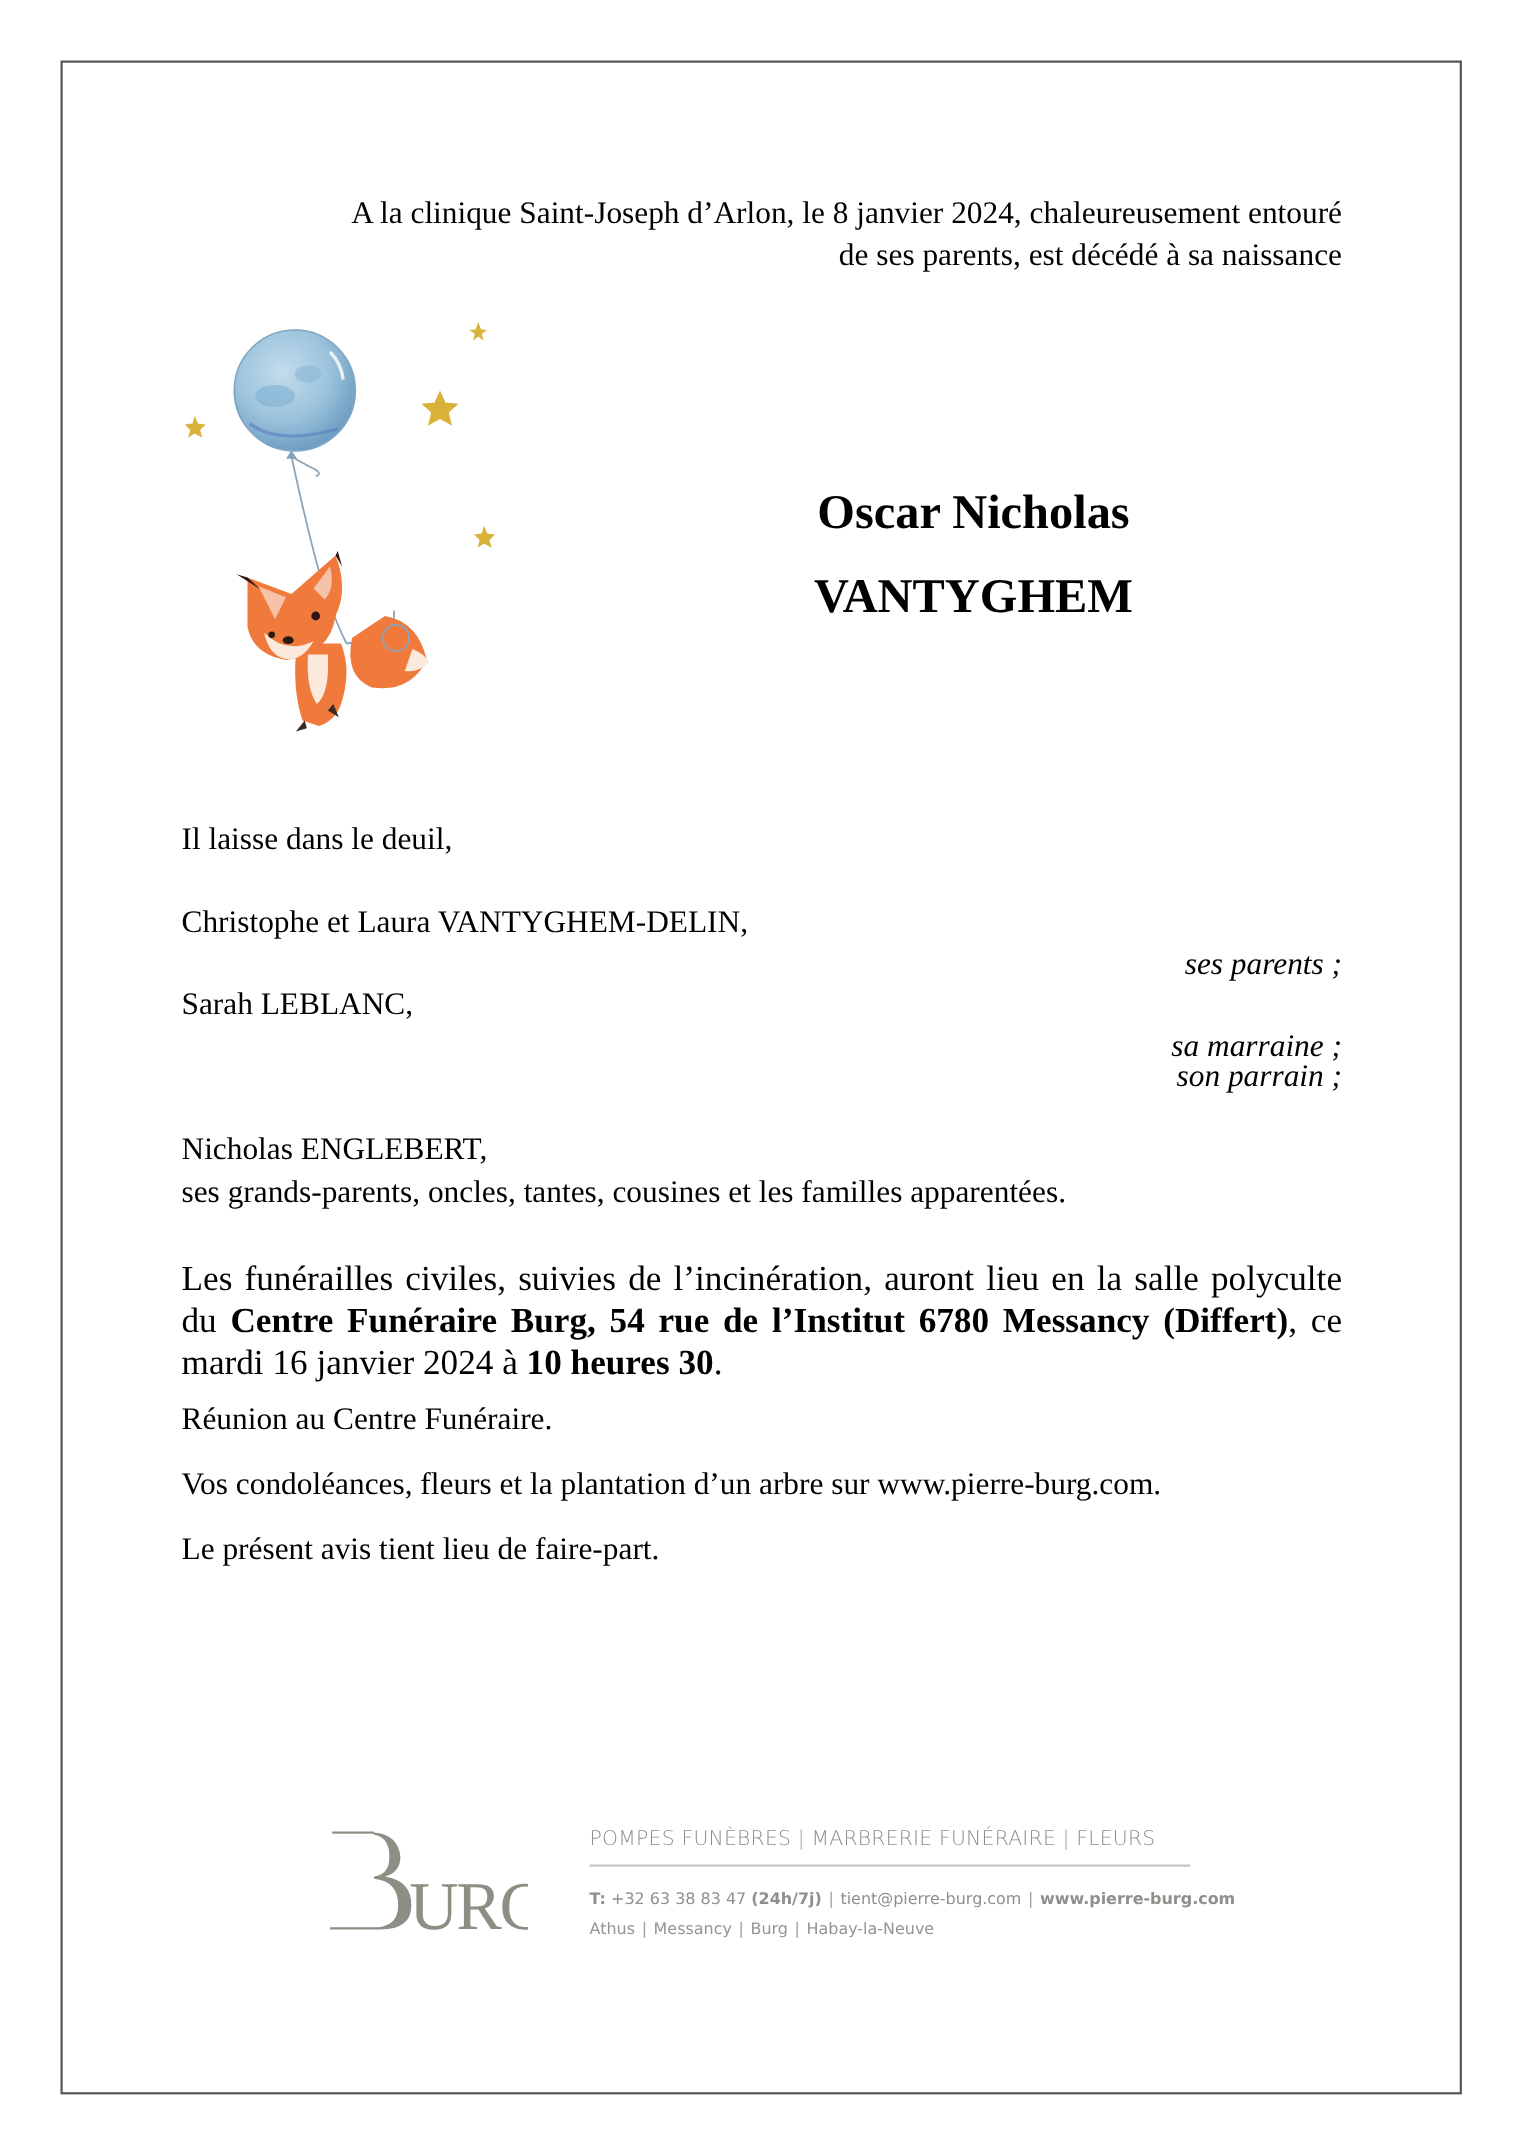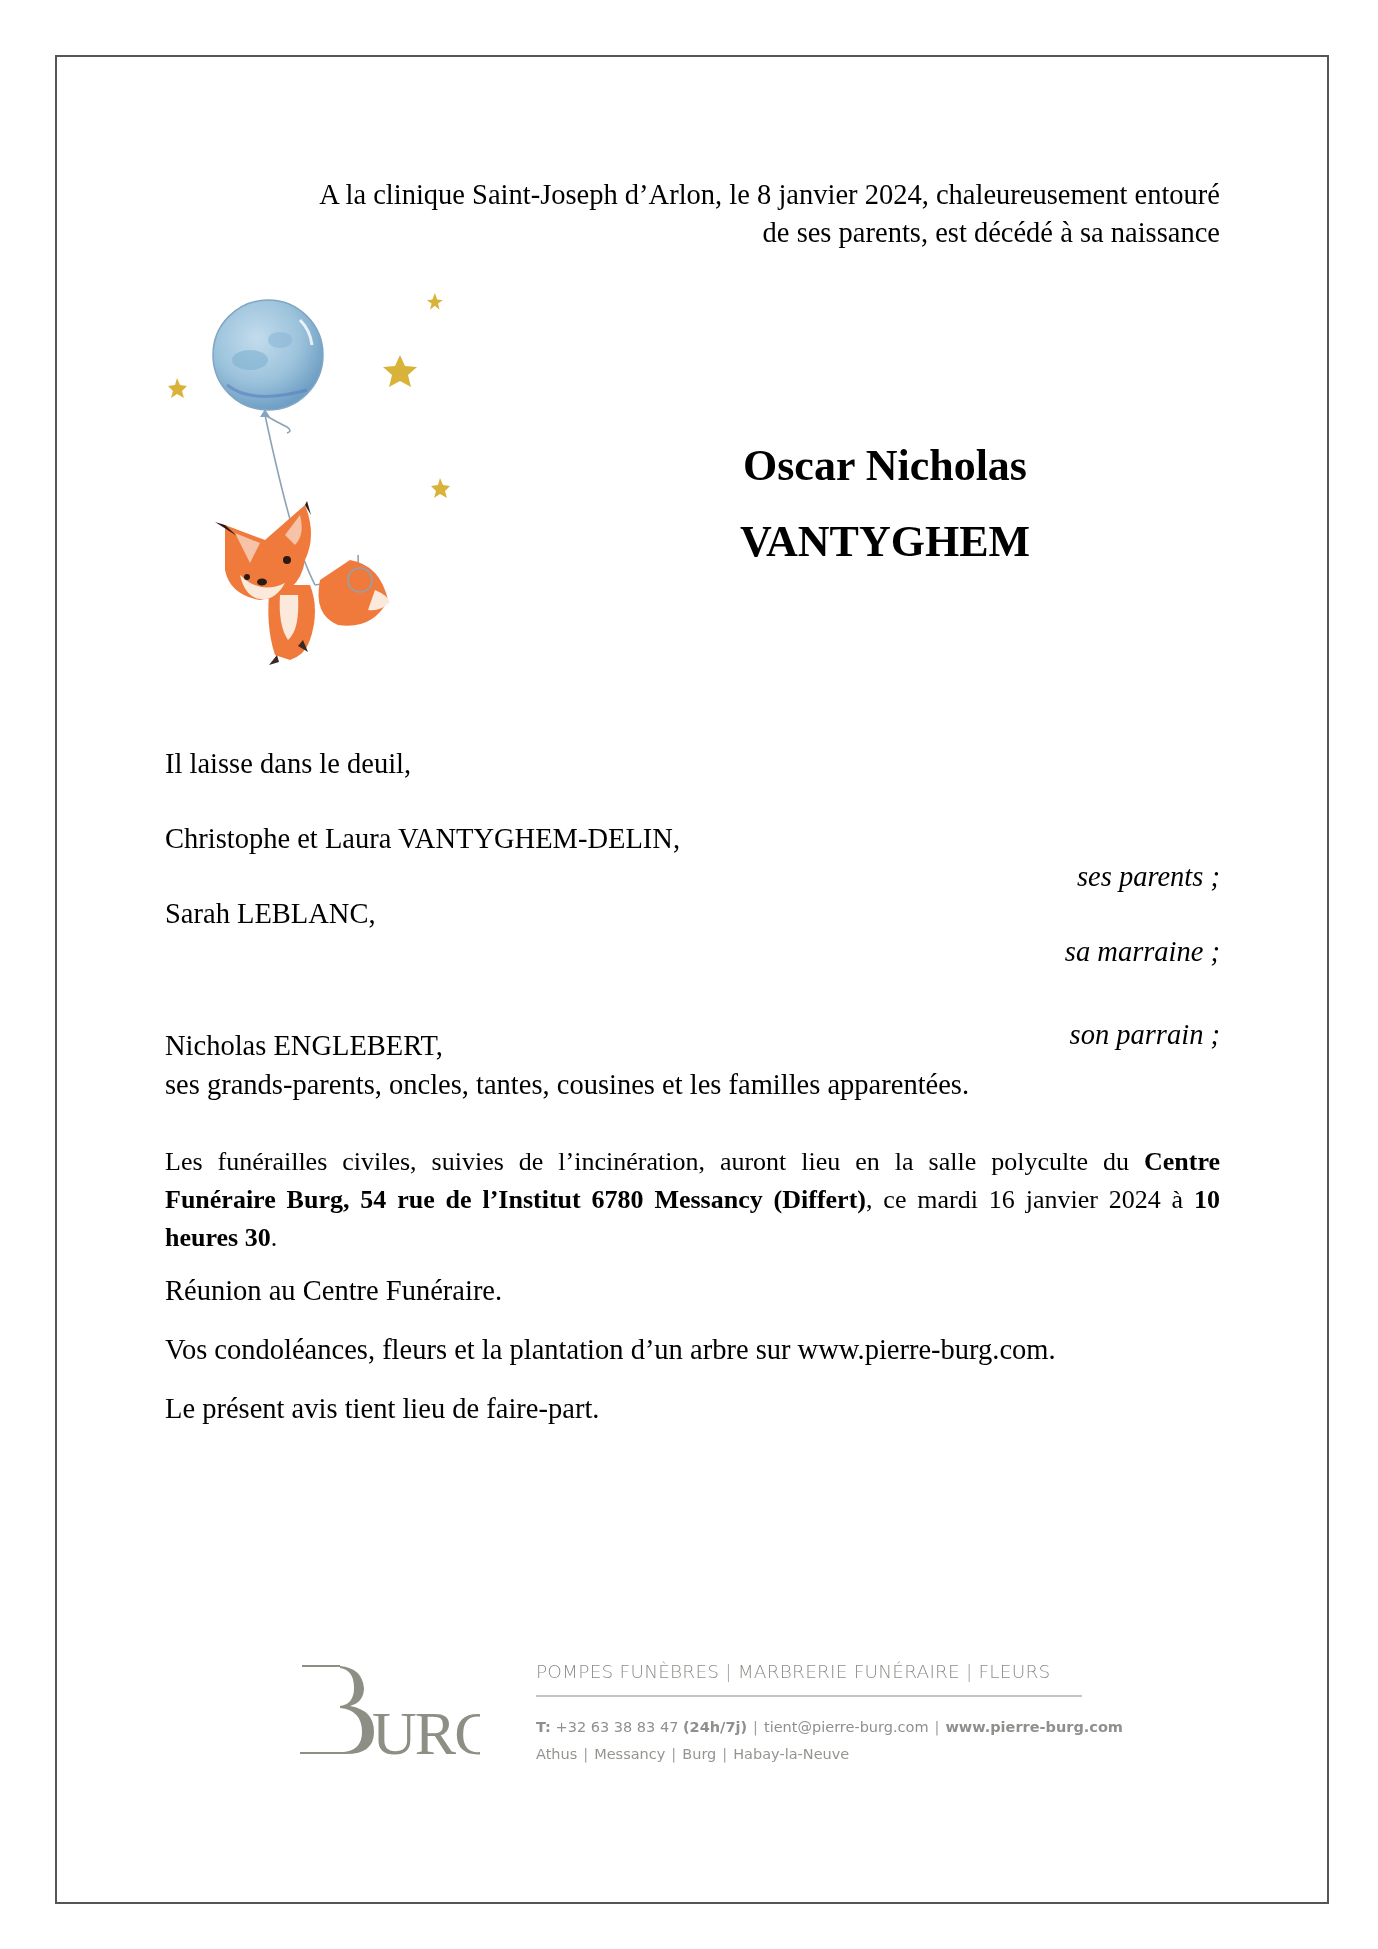--- a/index.html
+++ b/index.html
@@ -47,21 +47,21 @@
       top: 428px;
       text-align: center;
       font-weight: bold;
       font-size: 44px;
       line-height: 76px;
     }
     .body-text {
       position: absolute;
       left: 165px;
       width: 1055px;
-      font-size: 26px;
+      font-size: 32px;
       line-height: 38px;
     }
     .line {
       position: absolute;
       left: 165px;
       font-size: 28.5px;
       white-space: nowrap;
     }
     .relation {
       position: absolute;
@@ -192,21 +192,21 @@
 
 <div class="line" style="top:748px;">Il laisse dans le deuil,</div>
 
 <div class="line" style="top:823px;">Christophe et Laura VANTYGHEM-DELIN,</div>
 <div class="relation" style="top:861px;margin-left:20px;">ses parents ;</div>
 
 <div class="line" style="top:898px;">Sarah LEBLANC,</div>
 <div class="relation" style="top:936px;">sa marraine ;</div>
 
 <div class="line" style="top:1030px;">Nicholas ENGLEBERT,</div>
-<div class="relation" style="top:1019px;">son parrain ;</div>
+<div class="relation" style="top:963px;">son parrain ;</div>
 
 <div class="line" style="top:1069px;">ses grands-parents, oncles, tantes, cousines et les familles apparentées.</div>
 
 <div class="body-text justify" style="top:1143px;">
   <span>Les funérailles civiles, suivies de l’incinération, auront lieu en la salle polyculte du </span><b class="strong">Centre Funéraire Burg, 54 rue de l’Institut 6780 Messancy (Differt)</b><span>, ce mardi 16 janvier 2024 à </span><b class="strong">10 heures 30</b><span>.</span>
 </div>
 
 <div class="line" style="top:1275px;">Réunion au Centre Funéraire.</div>
 <div class="line" style="top:1334px;">Vos condoléances, fleurs et la plantation d’un arbre sur www.pierre-burg.com.</div>
 <div class="line" style="top:1393px;">Le présent avis tient lieu de faire-part.</div>

